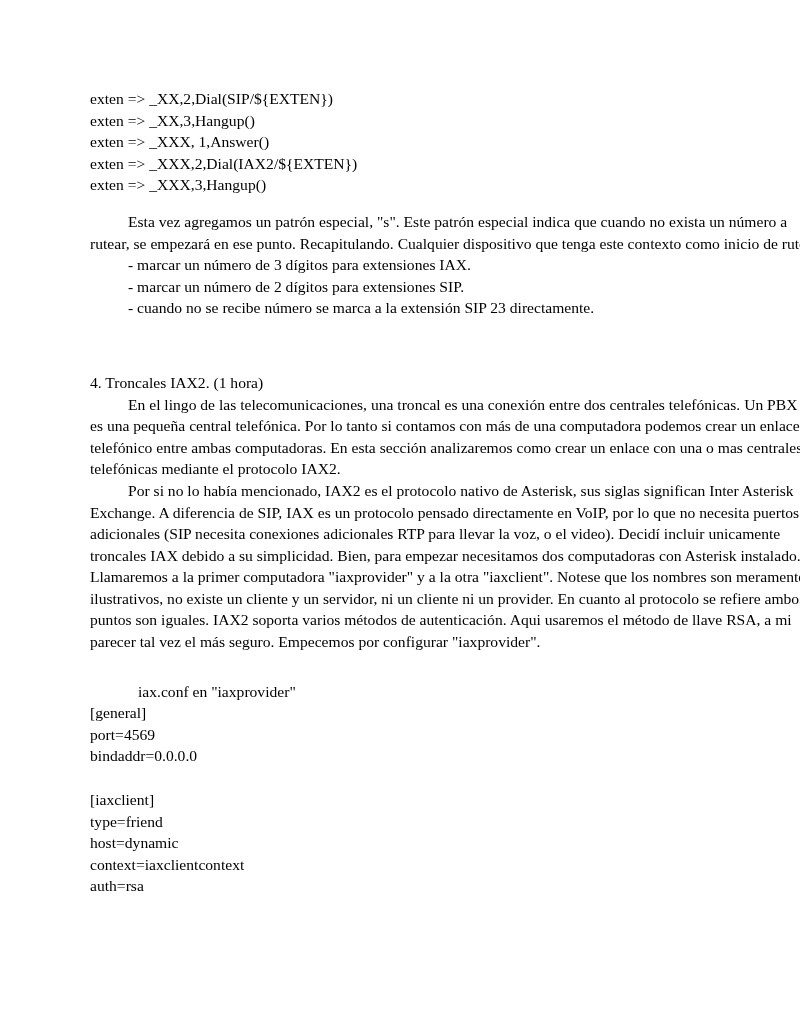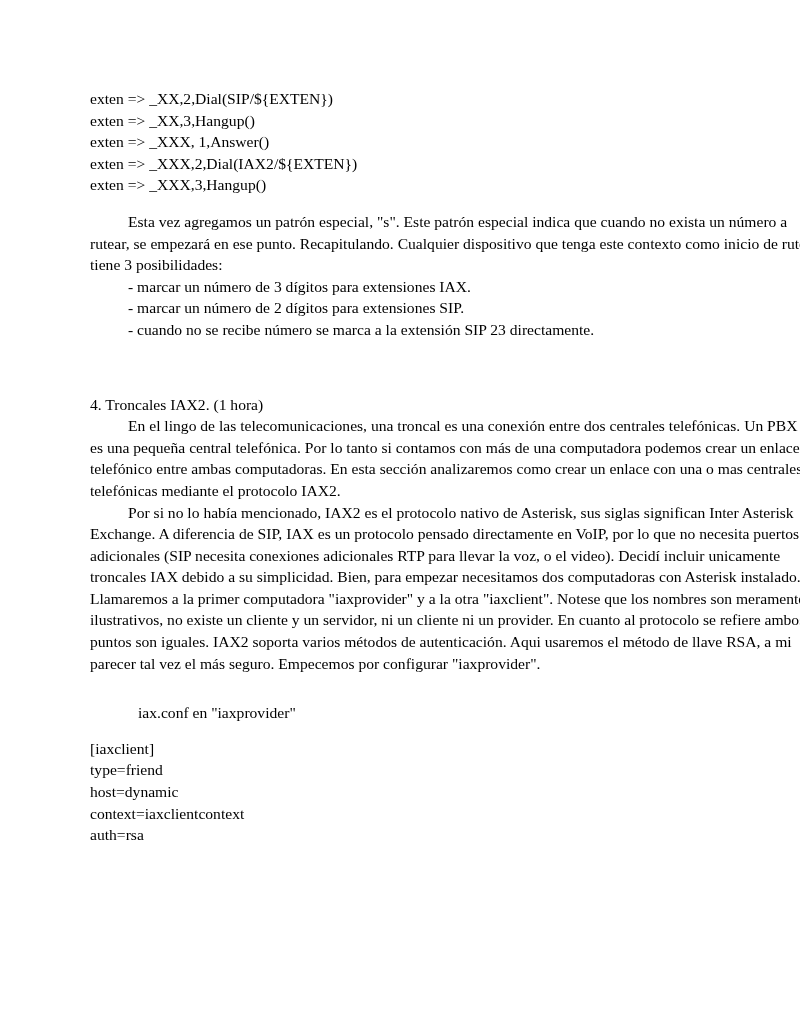--- a/index.html
+++ b/index.html
@@ -20,40 +20,39 @@
     padding: 88px 90px 0 90px;
     overflow: hidden;
   }
   .block { margin: 0; }
   .line { white-space: nowrap; }
   .indent { padding-left: 38px; }
   .indent-lg { padding-left: 48px; }
   .gap-para { margin-top: 15px; }
   .gap-heading { margin-top: 53px; }
   .gap-caption { margin-top: 28px; }
-  .gap-client { margin-top: 14px; }
+  .gap-client { margin-top: 22px; }
   .heading { font-weight: normal; }
 </style>
 </head>
 <body>
 
 <div class="page">
 
   <div class="block">
     <div class="line">exten =&gt; _XX,2,Dial(SIP/${EXTEN})</div>
     <div class="line">exten =&gt; _XX,3,Hangup()</div>
     <div class="line">exten =&gt; _XXX, 1,Answer()</div>
     <div class="line">exten =&gt; _XXX,2,Dial(IAX2/${EXTEN})</div>
     <div class="line">exten =&gt; _XXX,3,Hangup()</div>
   </div>
 
   <div class="block gap-para">
     <div class="line indent">Esta vez agregamos un patrón especial, "s". Este patrón especial indica que cuando no exista un número a</div>
     <div class="line">rutear, se empezará en ese punto. Recapitulando. Cualquier dispositivo que tenga este contexto como inicio de ruteo</div>
-    <div class="line">tiene 3 posibilidades:</div>
   </div>
 
   <div class="block">
     <div class="line indent">- marcar un número de 3 dígitos para extensiones IAX.</div>
     <div class="line indent">- marcar un número de 2 dígitos para extensiones SIP.</div>
     <div class="line indent">- cuando no se recibe número se marca a la extensión SIP 23 directamente.</div>
   </div>
 
   <div class="block gap-heading">
     <div class="line heading">4. Troncales IAX2. (1 hora)</div>
@@ -74,20 +73,25 @@
     <div class="line">Llamaremos a la primer computadora "iaxprovider" y a la otra "iaxclient". Notese que los nombres son meramente</div>
     <div class="line">ilustrativos, no existe un cliente y un servidor, ni un cliente ni un provider. En cuanto al protocolo se refiere ambos</div>
     <div class="line">puntos son iguales. IAX2 soporta varios métodos de autenticación. Aqui usaremos el método de llave RSA, a mi</div>
     <div class="line">parecer tal vez el más seguro. Empecemos por configurar "iaxprovider".</div>
   </div>
 
   <div class="block gap-caption">
     <div class="line indent-lg">iax.conf en "iaxprovider"</div>
   </div>
 
+  <div class="block">
+    <div class="line">[general]</div>
+    <div class="line">port=4569</div>
+    <div class="line">bindaddr=0.0.0.0</div>
+  </div>
 
   <div class="block gap-client">
     <div class="line">[iaxclient]</div>
     <div class="line">type=friend</div>
     <div class="line">host=dynamic</div>
     <div class="line">context=iaxclientcontext</div>
     <div class="line">auth=rsa</div>
   </div>
 
 </div>

